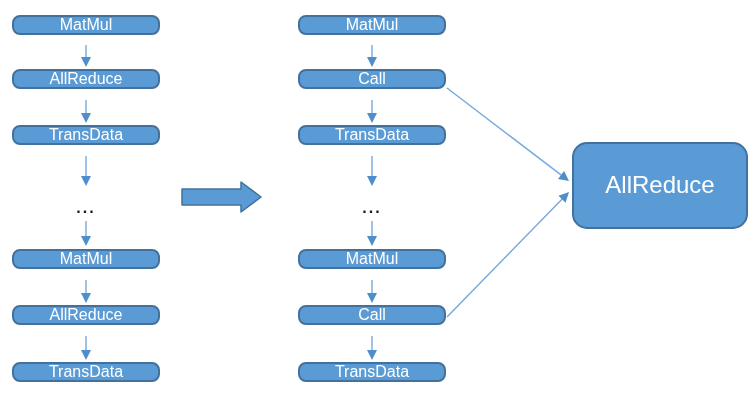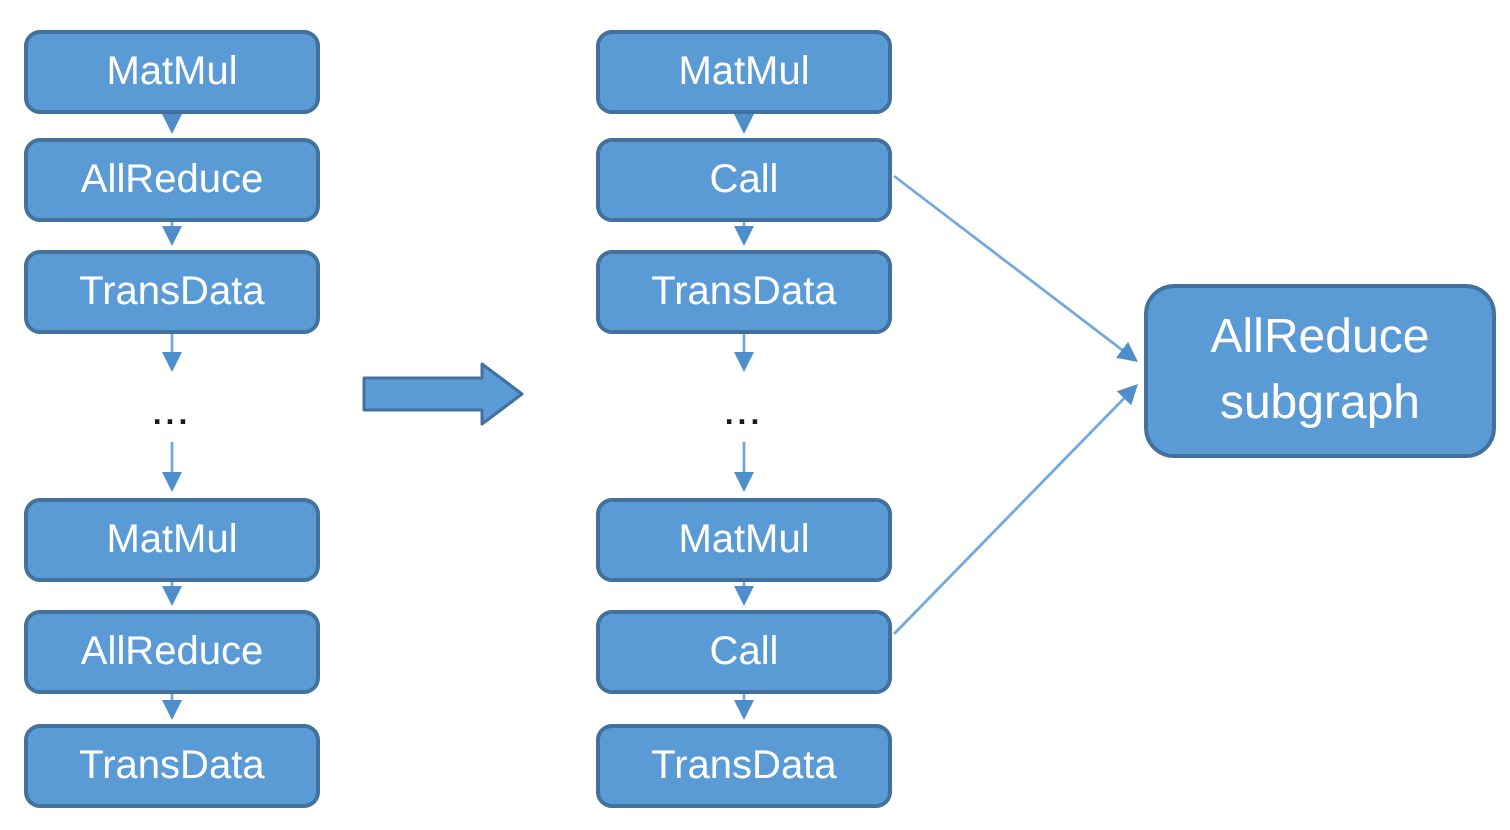--- a/index.html
+++ b/index.html
@@ -7,30 +7,30 @@
     position: relative;
     width: 755px;
     height: 415px;
     background: #ffffff;
     font-family: "Liberation Sans", sans-serif;
     overflow: hidden;
   }
   .node {
     position: absolute;
     width: 148px;
-    height: 42px;
+    height: 20px;
     box-sizing: border-box;
     background: var(--node-fill, #5b9bd5);
     border: 2px solid var(--node-border, #41719c);
     border-radius: 8px;
     color: var(--node-text, #ffffff);
     display: flex;
     align-items: center;
     justify-content: center;
-    font-size: 20px;
+    font-size: 16px;
     line-height: 1;
     user-select: none;
   }
   .col-left  { left: 12px; }
   .col-mid   { left: 298px; }
   .subgraph-node {
     position: absolute;
     left: 572px;
     top: 142px;
     width: 176px;
@@ -155,16 +155,15 @@
       <div class="node col-mid" style="top: 249px;">MatMul</div>
       <div class="node col-mid" style="top: 305px;">Call</div>
       <div class="node col-mid" style="top: 362px;">TransData</div>
     </div>
 
   <div class="ellipsis" style="left:86px; top:200px;">...</div>
   <div class="ellipsis" style="left:372px; top:200px;">...</div>
 
   <div class="subgraph-node">
     <span>AllReduce</span>
-    <span>subgraph</span>
   </div>
 
 </div>
 
 </body></html>

